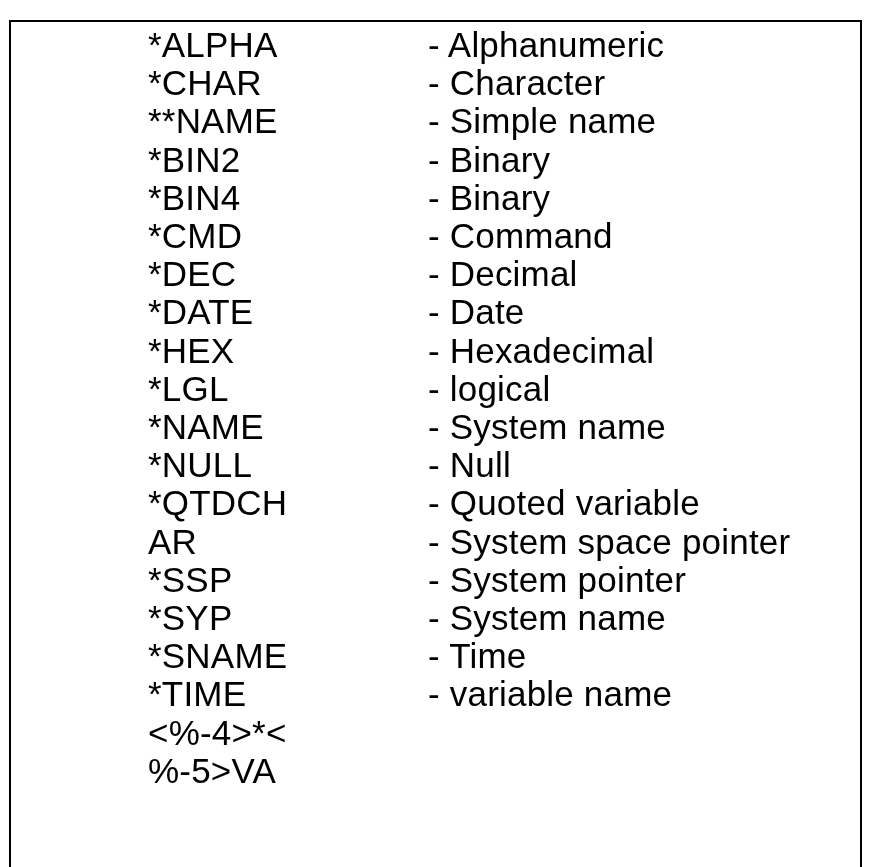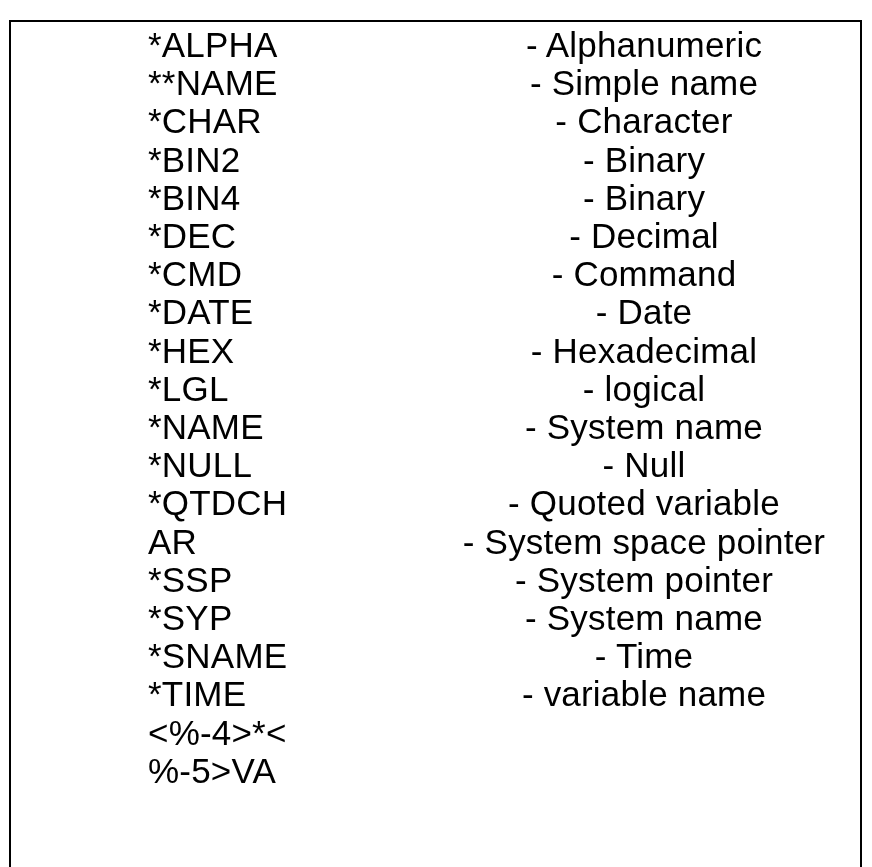--- a/index.html
+++ b/index.html
@@ -36,61 +36,60 @@
     font-size: 35px;
     line-height: 38.2px;
     letter-spacing: 0.2px;
   }
   .term {
     flex: 0 0 280px;
     overflow: visible;
   }
   .desc {
     flex: 1 1 auto;
-    text-align: center;
   }
 </style>
 </head>
 <body>
 
 <div class="frame">
   <div class="list">
   <div class="row">
     <span class="term">*ALPHA</span>
     <span class="desc">- Alphanumeric</span>
   </div>
 
   <div class="row">
-    <span class="term">**NAME</span>
-    <span class="desc">- Simple name</span>
+    <span class="term">*CHAR</span>
+    <span class="desc">- Character</span>
   </div>
 
   <div class="row">
-    <span class="term">*CHAR</span>
-    <span class="desc">- Character</span>
+    <span class="term">**NAME</span>
+    <span class="desc">- Simple name</span>
   </div>
 
   <div class="row">
     <span class="term">*BIN2</span>
     <span class="desc">- Binary</span>
   </div>
 
   <div class="row">
     <span class="term">*BIN4</span>
     <span class="desc">- Binary</span>
   </div>
 
   <div class="row">
-    <span class="term">*DEC</span>
-    <span class="desc">- Decimal</span>
+    <span class="term">*CMD</span>
+    <span class="desc">- Command</span>
   </div>
 
   <div class="row">
-    <span class="term">*CMD</span>
-    <span class="desc">- Command</span>
+    <span class="term">*DEC</span>
+    <span class="desc">- Decimal</span>
   </div>
 
   <div class="row">
     <span class="term">*DATE</span>
     <span class="desc">- Date</span>
   </div>
 
 
   <div class="row">
     <span class="term">*HEX</span>

